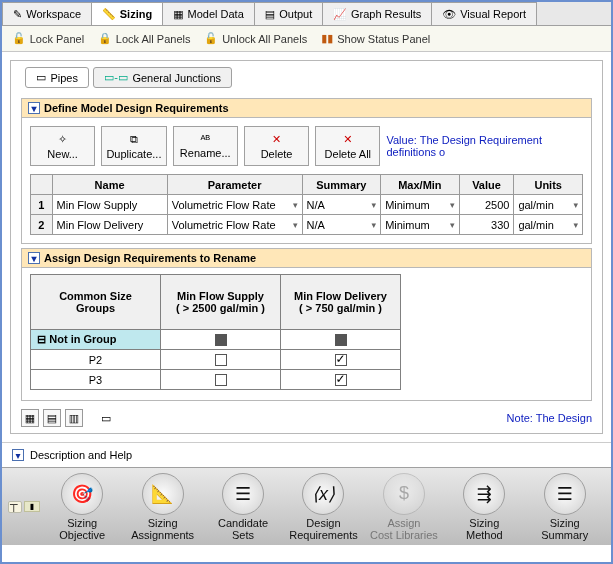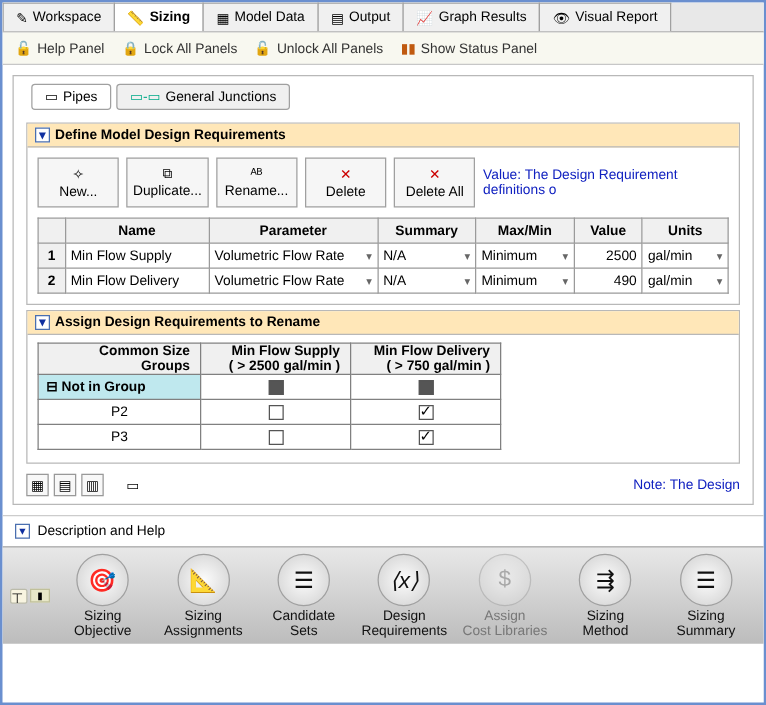--- a/index.html
+++ b/index.html
@@ -19,21 +19,21 @@
   .btn { border: 1px solid #a0a0a0; background: #f6f6f6; width: 72px; height: 40px; display: flex; flex-direction: column; align-items: center; justify-content: center; gap: 2px; cursor: pointer; }
   .note { color: #1020c0; font-size: 11px; }
   table.grid { border-collapse: collapse; width: calc(100% - 16px); margin: 0 8px 8px 8px; border-radius: 20px; }
   table.grid th, table.grid td { border: 1px solid #9a9a9a; padding: 2px 4px; background: #fff; height: 20px; }
   table.grid th { background: #f0f0f0; font-weight: bold; text-align: center; }
   .dd { display: flex; justify-content: space-between; align-items: center; }
   .dd .car { color: #666; font-size: 9px; }
   .num { text-align: right; }
   .assign-tbl { border-collapse: collapse; margin: 6px 8px 10px 8px; }
   .assign-tbl th, .assign-tbl td { border: 1px solid #808080; padding: 2px 6px; text-align: center; height: 20px; background: #fff; }
-  .assign-tbl th { background: #f0f0f0; font-weight: bold; padding: 0 8px; text-align: right; }
+  .assign-tbl th { background: #f0f0f0; font-weight: bold; padding: 15px 8px; }
   .assign-tbl .grp { background: #bfe8ee; text-align: left; font-weight: bold; }
   .assign-tbl .pn { text-align: center; }
   .cb { width: 12px; height: 12px; border: 1px solid #555; display: inline-block; background: #fff; vertical-align: middle; position: relative; }
   .cb.checked::after { content: "✓"; position: absolute; top: -3px; left: 0; font-size: 12px; }
   .cb.filled { background: #555; }
   .statusrow { display: flex; justify-content: space-between; align-items: center; padding: 4px 10px 6px 10px; }
   .statusrow .left { display: flex; gap: 4px; align-items: center; }
   .mini { width: 18px; height: 18px; border: 1px solid #999; background: #f8f8f8; display: inline-flex; align-items: center; justify-content: center; cursor: pointer; }
   .helpbar { padding: 6px 10px; border-top: 1px solid #ccc; margin-top: 2px; display: flex; align-items: center; gap: 6px; }
   .bottom { height: 78px; background: linear-gradient(#e8e8e8,#bcbcbc); display: flex; align-items: center; padding: 4px 6px; gap: 0; border-top: 1px solid #a0a0a0; }
@@ -70,21 +70,21 @@
     </div>
   <div class="tab">
       <span>👁</span>
       <span>Visual Report</span>
     </div>
 </div>
 
 <div class="toolbar2">
   <div class="item">
       <span style="color:#d78a1a">🔓</span>
-      <span>Help Panel</span>
+      <span>Lock Panel</span>
     </div>
   <div class="item">
       <span style="color:#d78a1a">🔒</span>
       <span>Lock All Panels</span>
     </div>
   <div class="item">
       <span style="color:#d78a1a">🔓</span>
       <span>Unlock All Panels</span>
     </div>
   <div class="item">
@@ -188,21 +188,21 @@
                 <span>N/A</span>
                 <span class="car">▾</span>
               </div>
             </td>
         <td>
               <div class="dd">
                 <span>Minimum</span>
                 <span class="car">▾</span>
               </div>
             </td>
-        <td class="num">490</td>
+        <td class="num">330</td>
         <td>
               <div class="dd">
                 <span>gal/min</span>
                 <span class="car">▾</span>
               </div>
             </td>
       </tr>
     </tbody>
       </table>
   </div>

